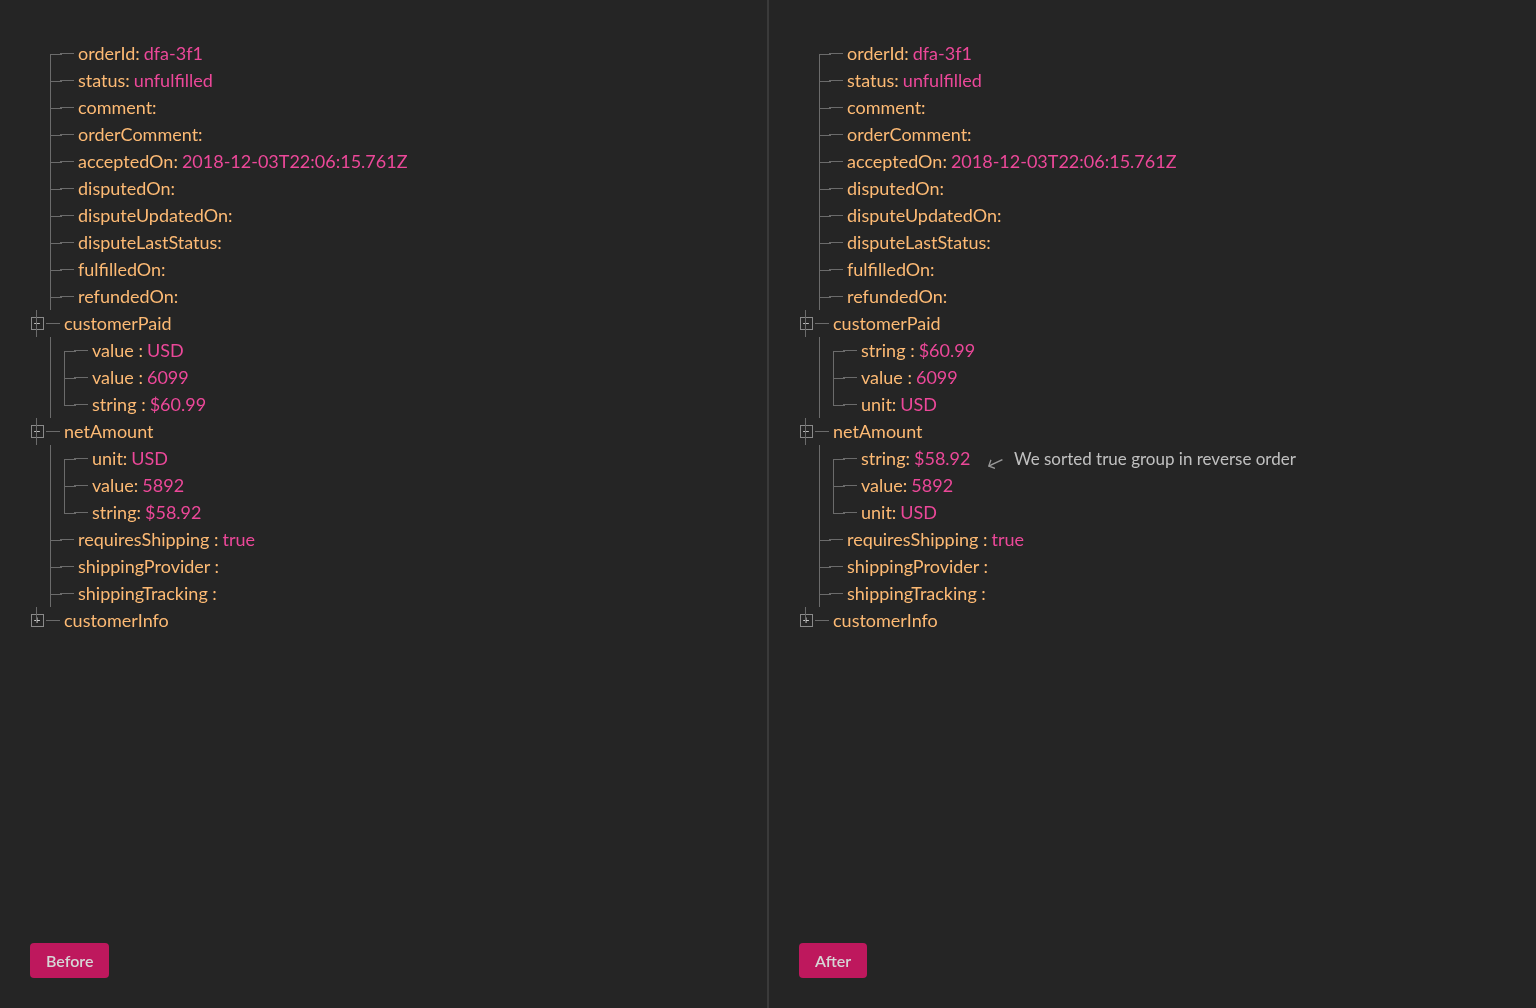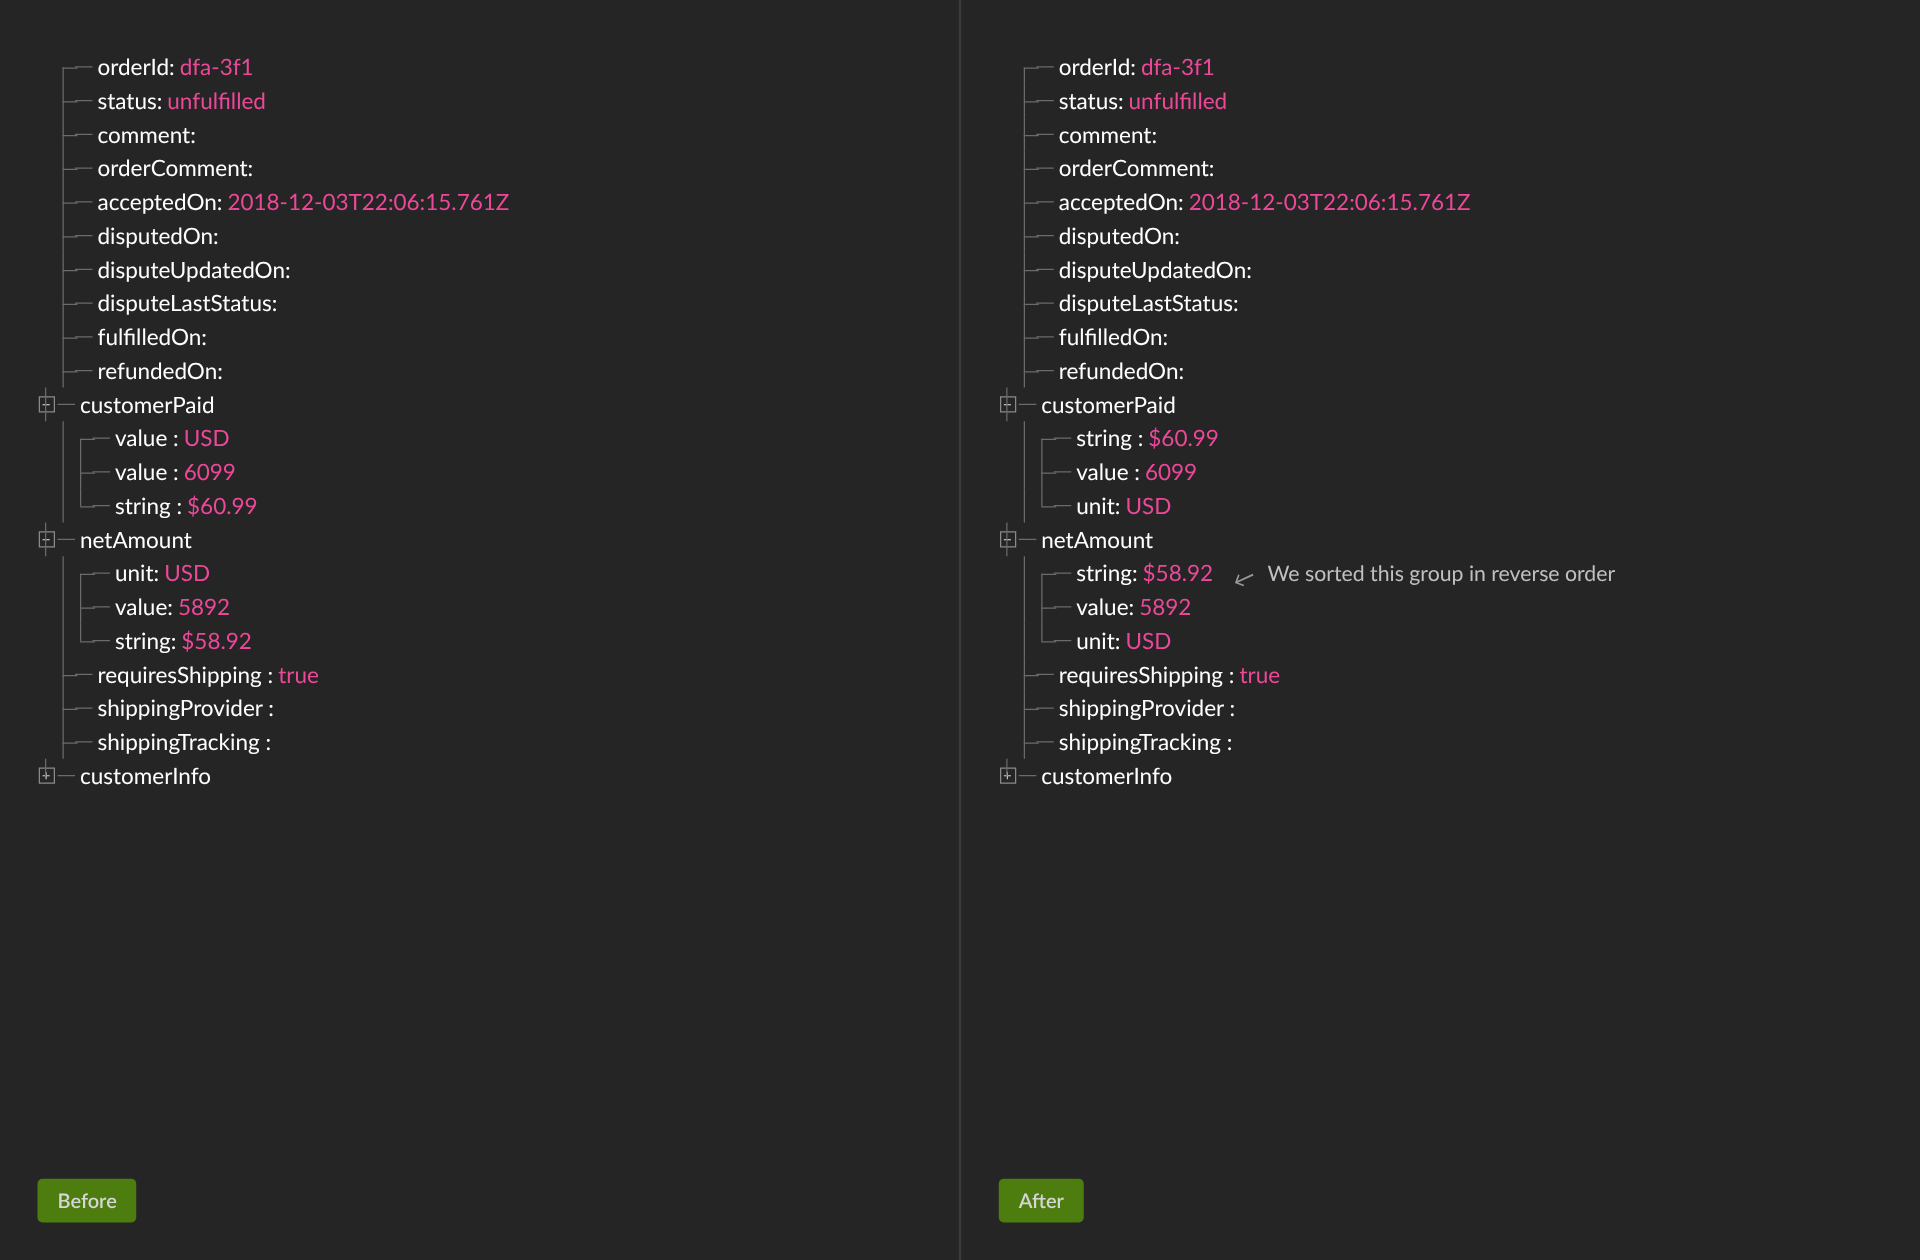--- a/index.html
+++ b/index.html
@@ -112,27 +112,27 @@
     position: relative;
   }
   .expcell::before {
     content: "";
     position: absolute;
     left: 6px; top: 0; bottom: 0;
     width: 1px;
     background: #6b6b6b;
   }
   .expcell.last::before { bottom: 50%; }
-  .key { color: #ffffff; }
+  .key { color: #fdba74; }
   .val { color: #ec4899; margin-left: 4px; }
   .badge {
     position: absolute;
     left: 30px;
     bottom: 30px;
-    background: #4d7c0f;
+    background: #be185d;
     color: #d6d6d6;
     padding: 8px 16px;
     border-radius: 4px;
     font-weight: 600;
     font-size: 16px;
   }
   .annot {
     color: #c0c0c0;
     font-size: 17px;
     margin-left: 20px;
@@ -424,21 +424,21 @@
         </div>
       <div class="row">
           <span class="spacer"></span>
           <span class="vline"></span>
           <span class="tee top"></span>
           <span class="dash"></span>
           <span class="key">string:</span>
           <span class="val">$58.92</span>
         <span class="annot">
             <span class="arrow">↙</span>
-            <span>We sorted this group in reverse order</span>
+            <span>We sorted true group in reverse order</span>
           </span>
       </div>
       <div class="row">
           <span class="spacer"></span>
           <span class="vline"></span>
           <span class="tee"></span>
           <span class="dash"></span>
           <span class="key">value:</span>
           <span class="val">5892</span>
         </div>

